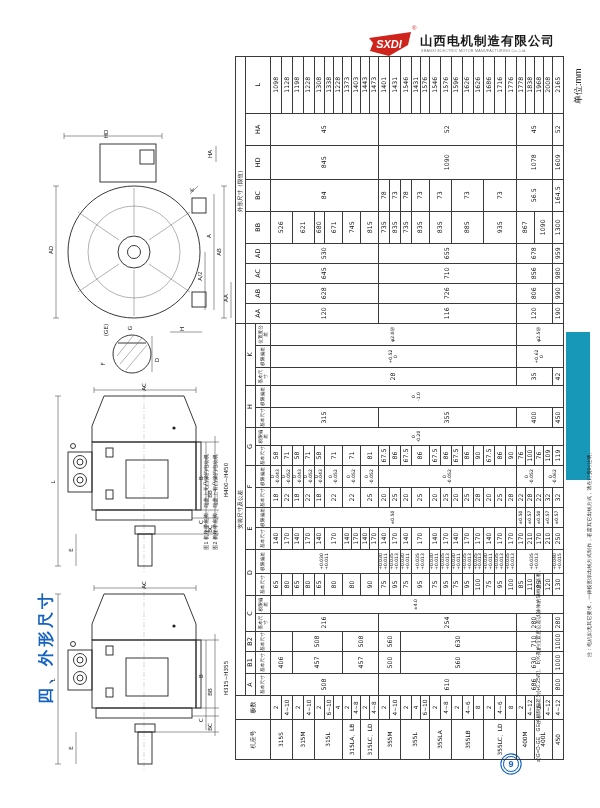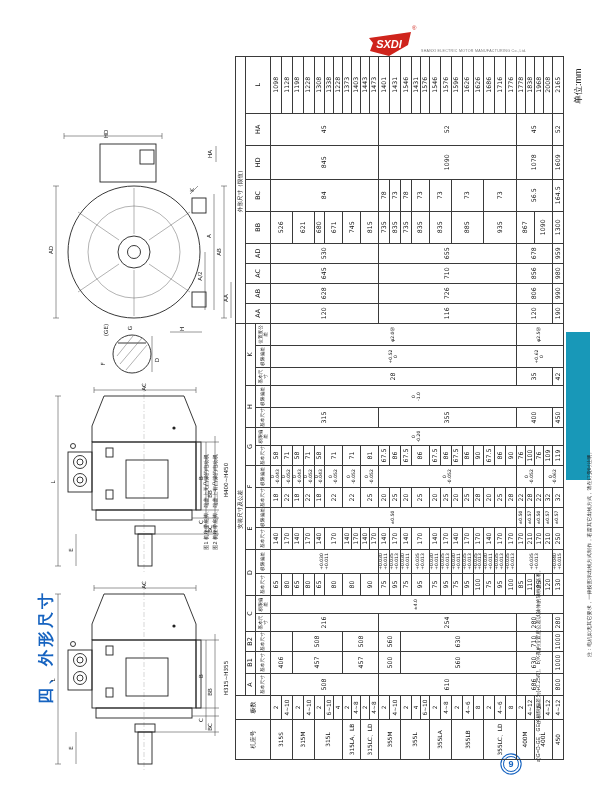--- a/index.html
+++ b/index.html
@@ -46,20 +46,21 @@
 <body>
 
 <div id="page">
 
   <div id="logo">
     <svg id="logo-mark" width="48" height="28" viewBox="0 0 48 28">
       <polygon points="3,8 45,2 42,15 23,26 4,21 7,13" fill="#cf241c"></polygon>
       <text x="23" y="18" text-anchor="middle" font-size="11" font-style="italic" font-weight="bold" fill="#ffffff">SXDI</text>
     </svg>
     <span id="logo-reg">®</span>
+    <div id="logo-cn">山西电机制造有限公司</div>
     <div id="logo-en">SHANXI ELECTRIC MOTOR MANUFACTURING Co.,Ltd.</div>
   </div>
 
   <div id="unit-label" class="vtext">单位:mm</div>
   <div id="section-title" class="vtext" style="color: rgb(22, 99, 192);">四、外形尺寸</div>
   <div id="teal-bar" style="background: rgb(24, 152, 184);"></div>
   <div id="page-num" style="border: 1.1px solid rgb(22, 99, 192); box-shadow: rgb(255, 255, 255) 0px 0px 0px 1.6px, rgb(22, 99, 192) 0px 0px 0px 2.7px; color: rgb(22, 99, 192);">
     <span>9</span>
   </div>
 

